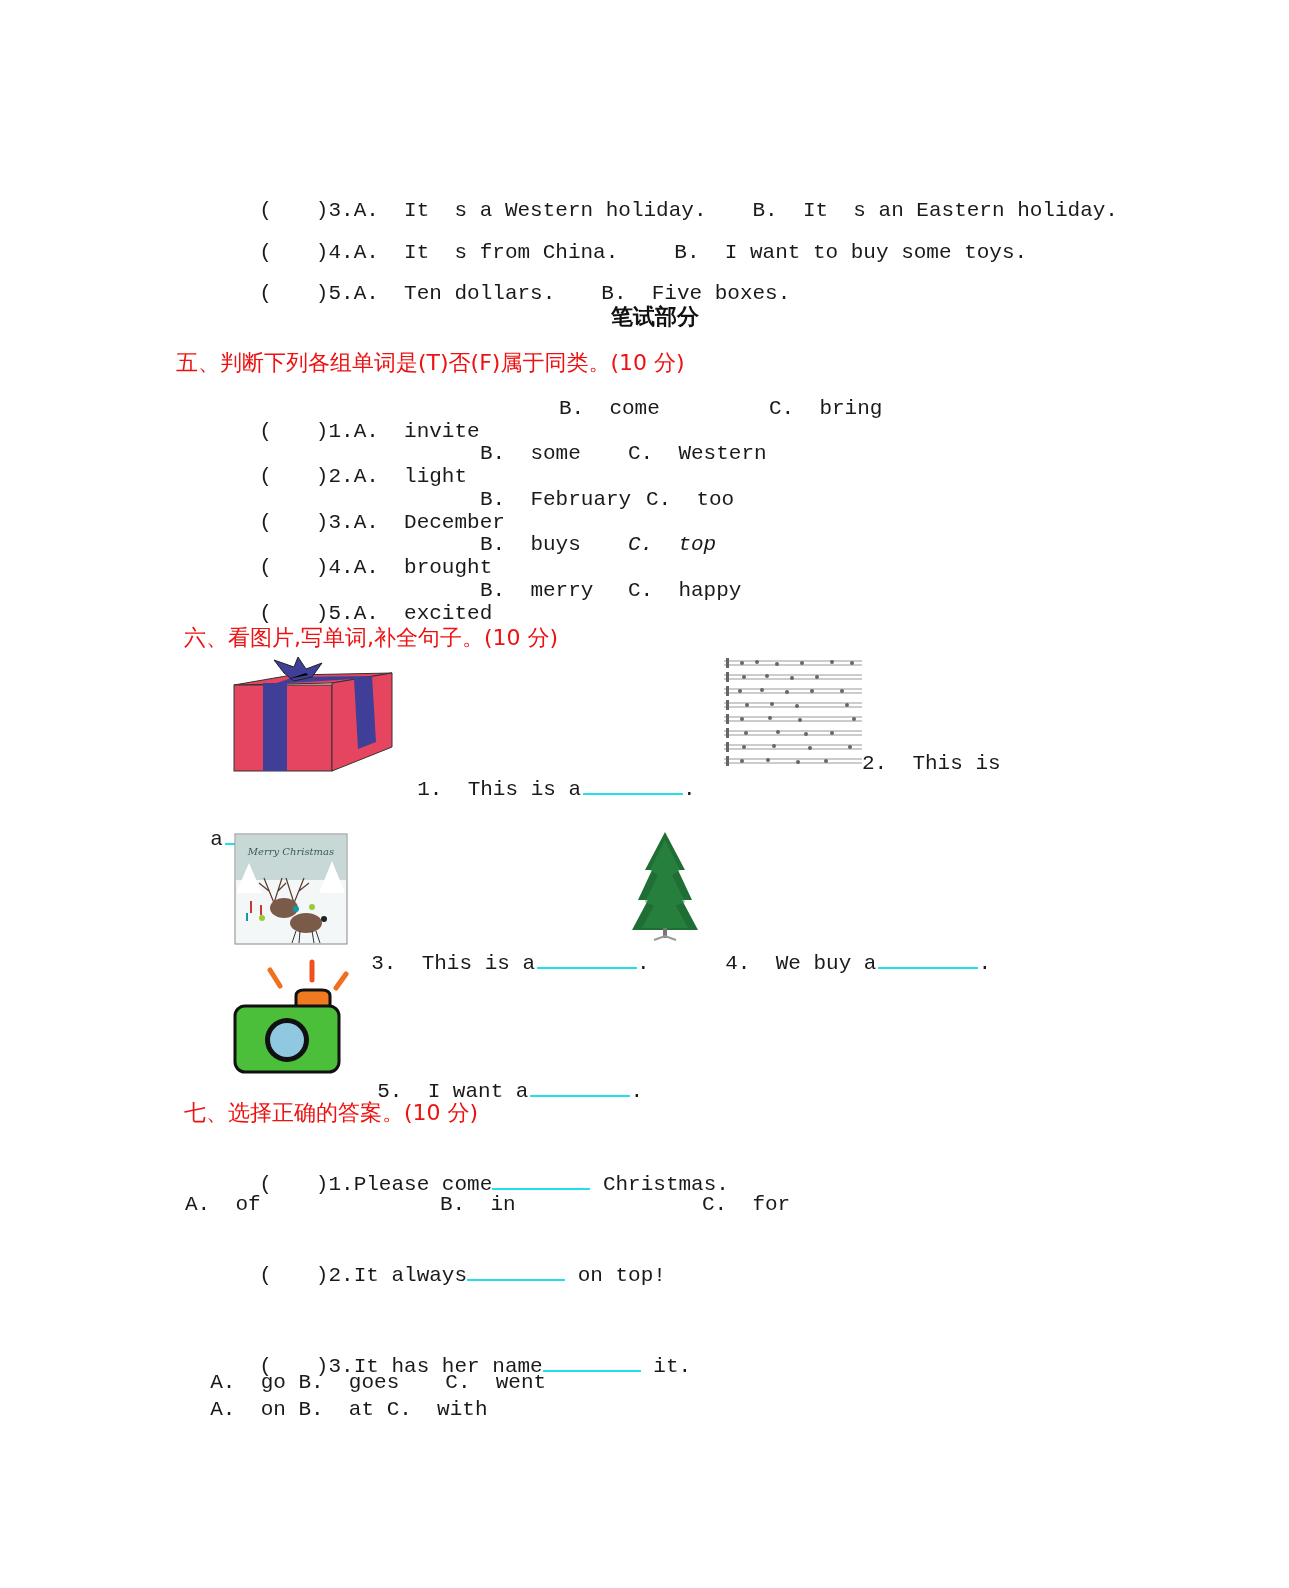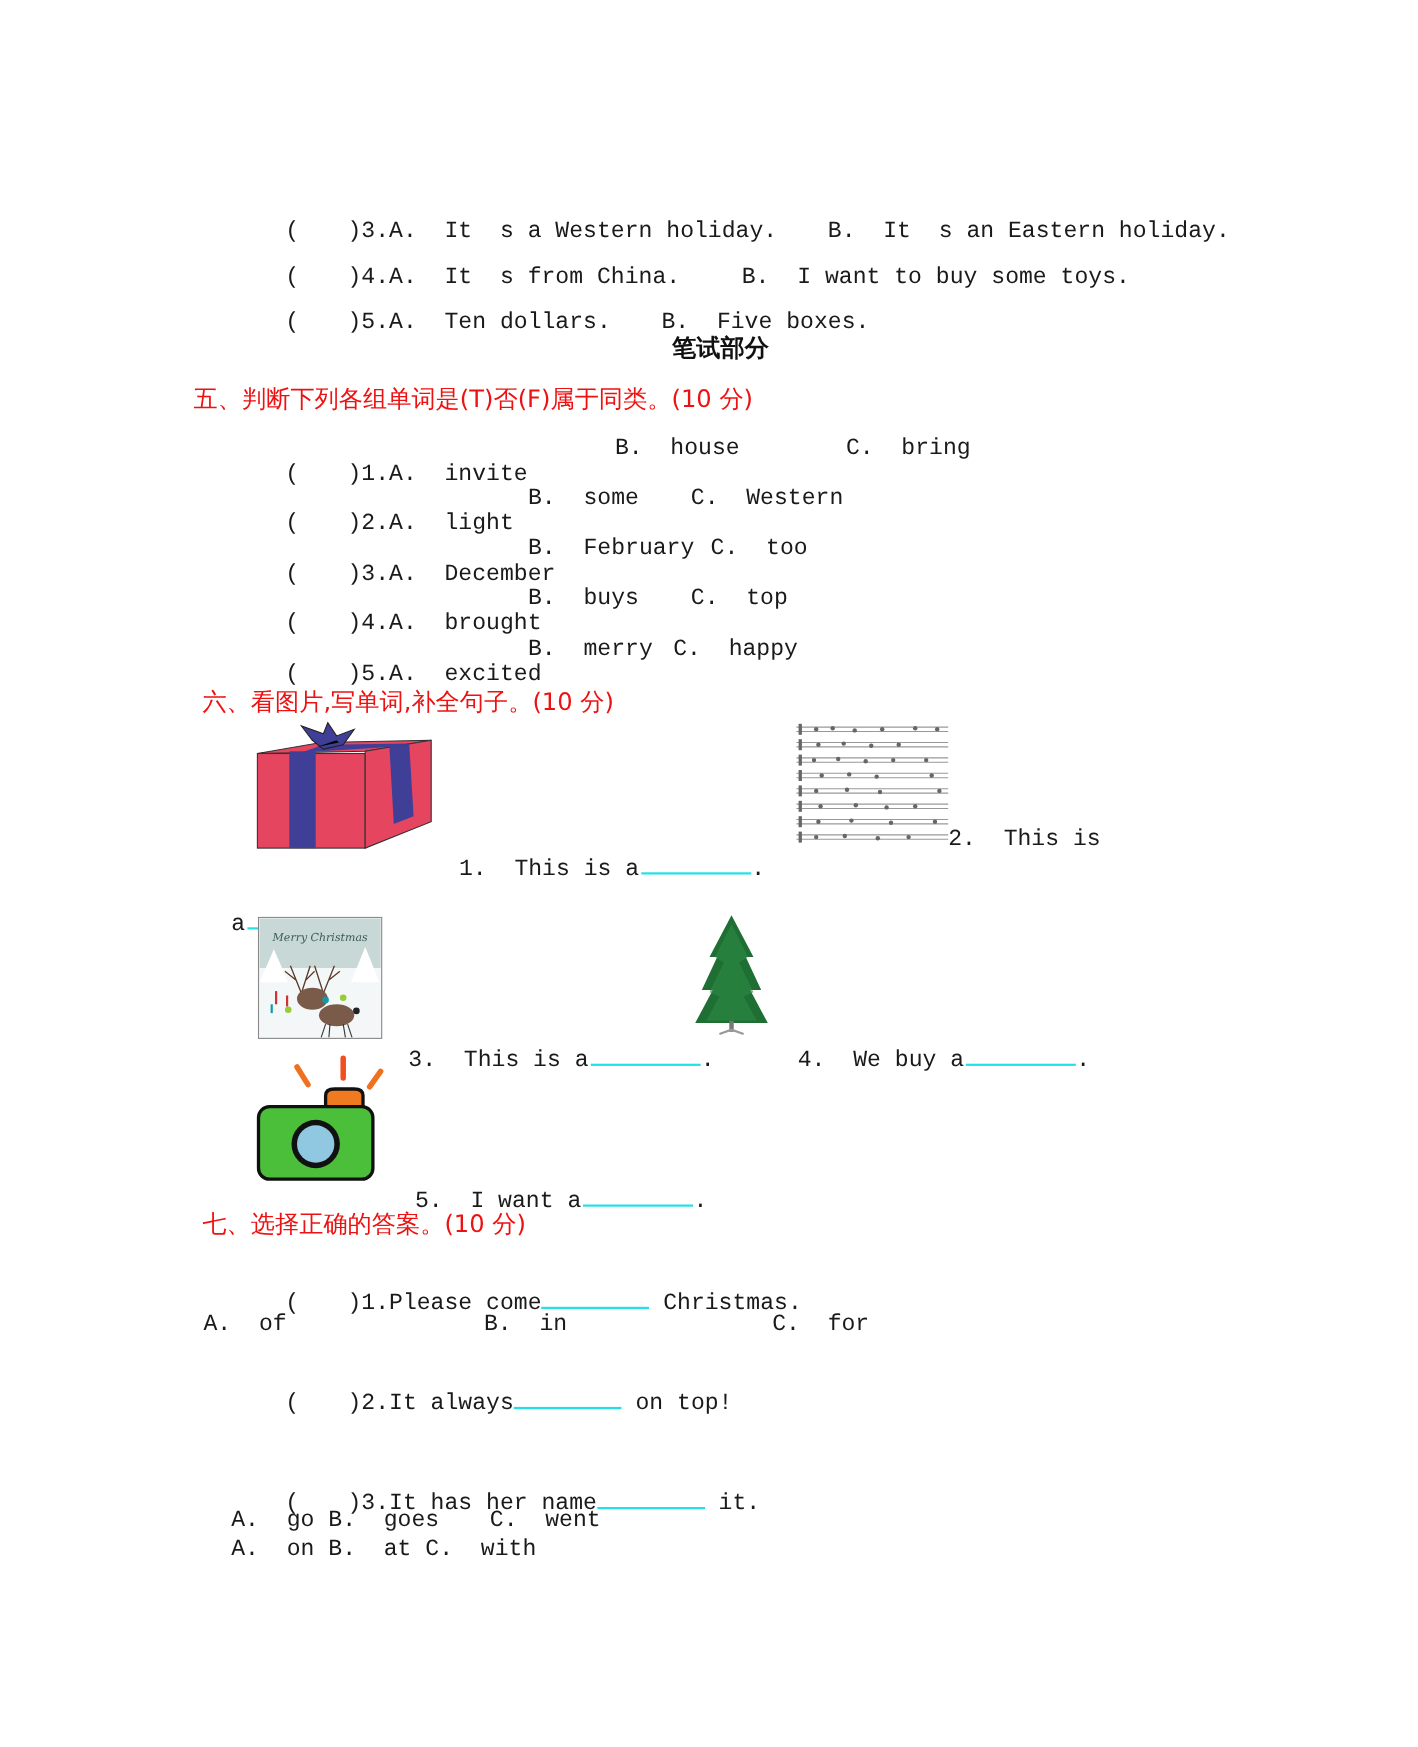--- a/index.html
+++ b/index.html
@@ -26,46 +26,46 @@
   <span class="paren">(</span><span style="display:inline-block;width:44px;"></span><span>)</span><span>5</span><span>.</span><span>A.  Ten dollars.</span><span style="display:inline-block;width:46px;"></span><span>B.  Five boxes.</span>
 </div>
 
 <div class="abs cn-title" style="left:611px;top:302px;font-weight:bold;">笔试部分</div>
 
 <div class="abs sec" style="left:176px;top:348px;">五、判断下列各组单词是(T)否(F)属于同类。(10 分)</div>
 
 <div class="abs mono" style="left:234px;top:397px;">
   <span>(</span><span style="display:inline-block;width:44px;"></span><span>)</span><span>1</span><span>.</span><span>A.  invite</span>
 </div>
-<div class="abs mono" style="left:559px;top:397px;">B.  house</div>
+<div class="abs mono" style="left:559px;top:397px;">B.  come</div>
 <div class="abs mono" style="left:769px;top:397px;">C.  bring</div>
 
 <div class="abs mono" style="left:234px;top:442px;">
   <span>(</span><span style="display:inline-block;width:44px;"></span><span>)</span><span>2</span><span>.</span><span>A.  light</span>
 </div>
 <div class="abs mono" style="left:480px;top:442px;">B.  some</div>
 <div class="abs mono" style="left:628px;top:442px;">C.  Western</div>
 
 <div class="abs mono" style="left:234px;top:488px;">
   <span>(</span><span style="display:inline-block;width:44px;"></span><span>)</span><span>3</span><span>.</span><span>A.  December</span>
 </div>
 <div class="abs mono" style="left:480px;top:488px;">B.  February</div>
 <div class="abs mono" style="left:628px;top:488px;margin-left:18px;">C.  too</div>
 
 <div class="abs mono" style="left:234px;top:533px;text-align:center;">
   <span>(</span><span style="display:inline-block;width:44px;"></span><span>)</span><span>4</span><span>.</span><span>A.  brought</span>
 </div>
 <div class="abs mono" style="left:480px;top:533px;font-family:Liberation Mono, monospace;">B.  buys</div>
-<div class="abs mono" style="left:628px;top:533px;">C.  top</div>
+<div class="abs mono" style="left:628px;top:533px;font-style:italic;">C.  top</div>
 
 <div class="abs mono" style="left:234px;top:579px;">
   <span>(</span><span style="display:inline-block;width:44px;"></span><span>)</span><span>5</span><span>.</span><span>A.  excited</span>
 </div>
 <div class="abs mono" style="left:480px;top:579px;">B.  merry</div>
-<div class="abs mono" style="left:612px;top:579px;">C.  happy</div>
+<div class="abs mono" style="left:628px;top:579px;">C.  happy</div>
 
 <div class="abs sec" style="left:184px;top:623px;">六、看图片,写单词,补全句子。(10 分)</div>
 
 <svg class="img" style="left:232px;top:655px;" width="162" height="120" viewBox="0 0 162 120">
   <polygon points="2,30 60,20 160,18 100,28" fill="#e64560" stroke="#333" stroke-width="1"></polygon>
   <rect x="2" y="30" width="98" height="86" fill="#e64560" stroke="#333" stroke-width="1"></rect>
   <polygon points="100,28 160,18 160,92 100,116" fill="#e64560" stroke="#333" stroke-width="1"></polygon>
   <rect x="31" y="28" width="24" height="88" fill="#3f3f98"></rect>
   <polygon points="122,24 140,21 144,87 126,94" fill="#3f3f98"></polygon>
   <polygon points="42,29 62,22 140,21 122,24" fill="#3f3f98"></polygon>

